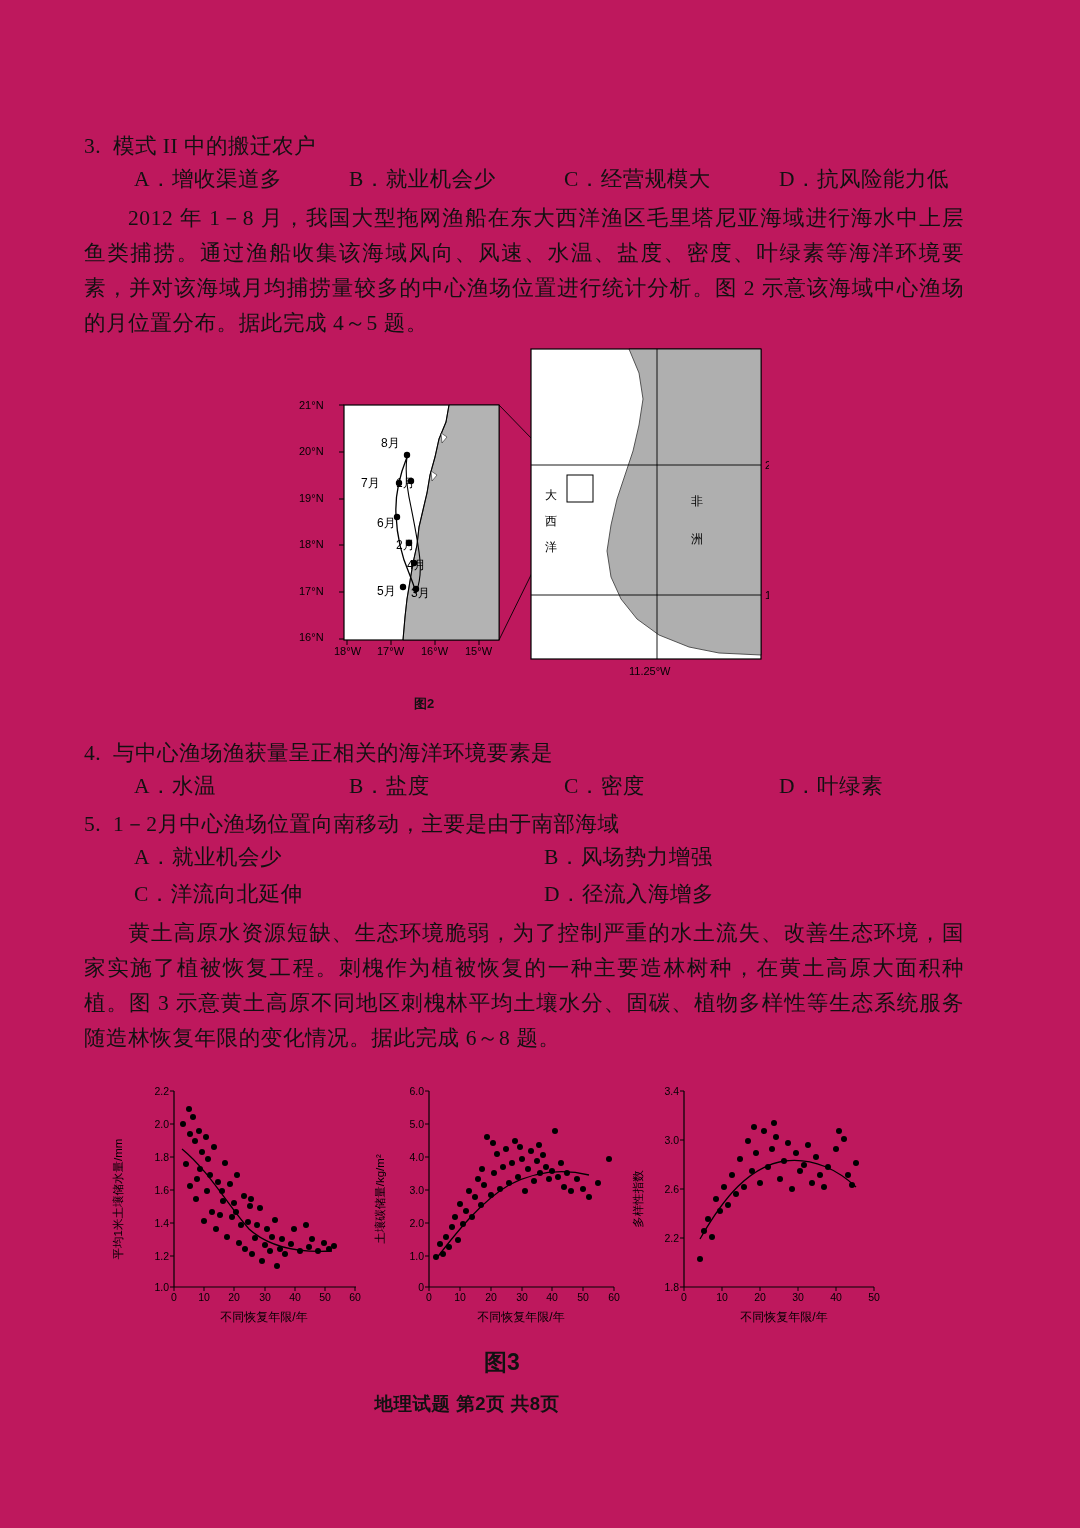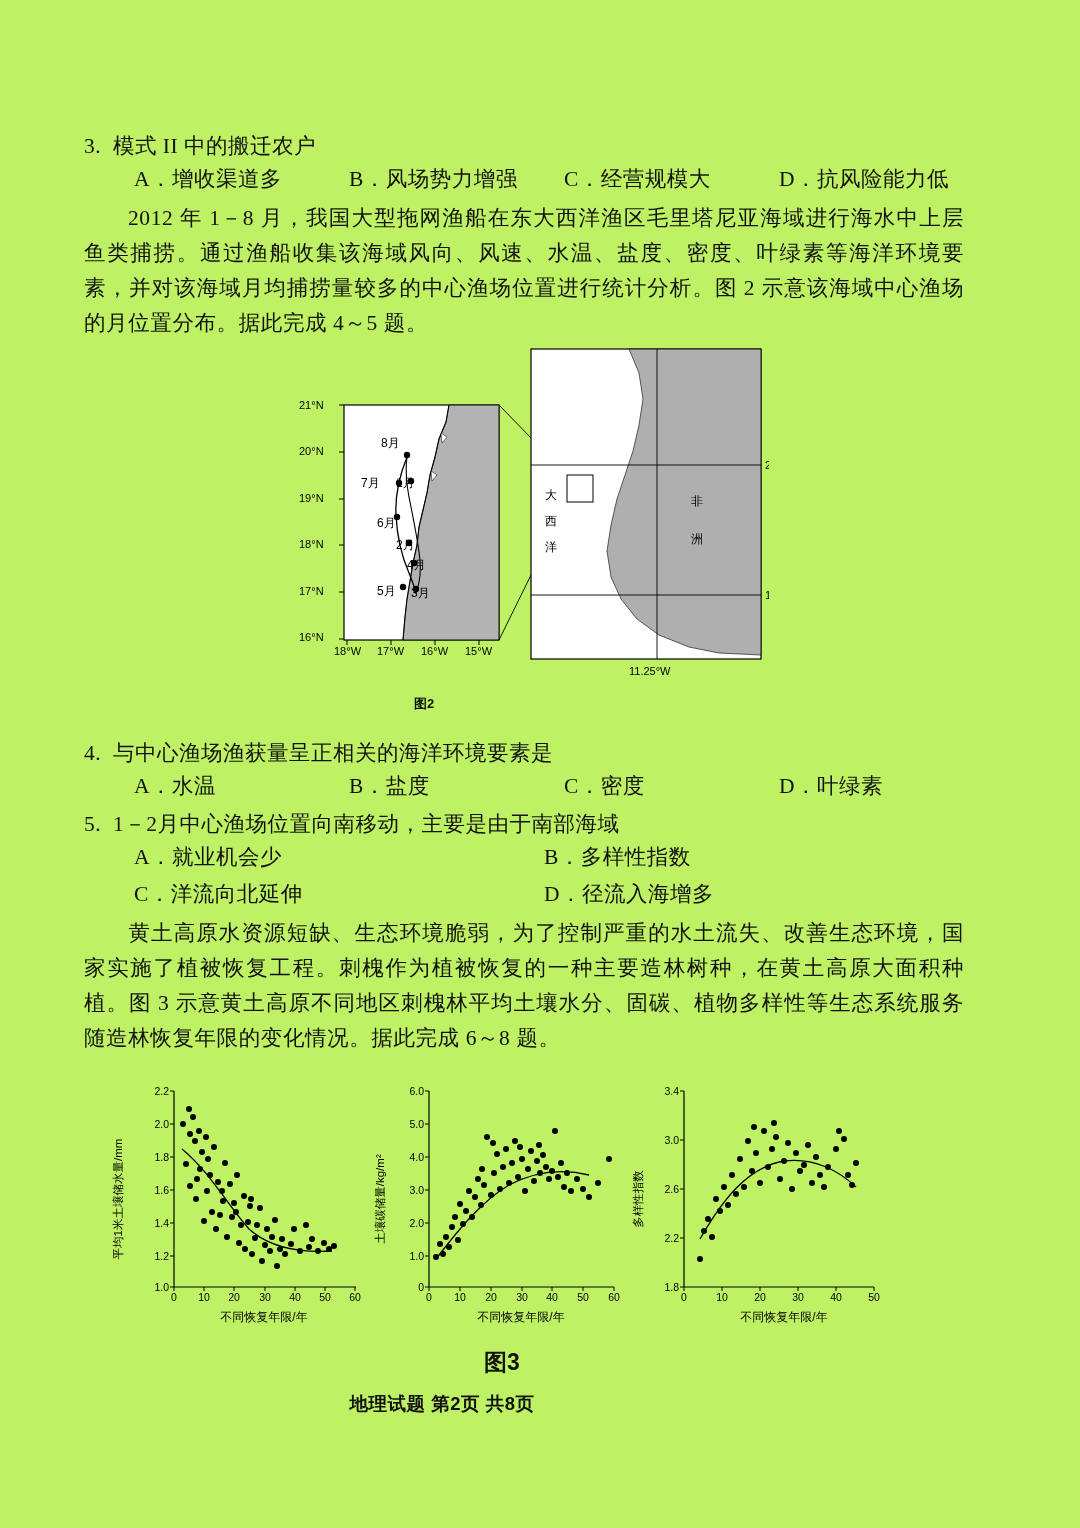--- a/index.html
+++ b/index.html
@@ -13,21 +13,21 @@
     font-family: "Liberation Serif", "DejaVu Serif", serif;
     color: #111111;
     position: relative;
     overflow: hidden;
   }
   .page {
     position: absolute;
     left: 0; top: 0;
     width: 1080px;
     height: 1528px;
-    background: #bef264;
+    background: #be185d;
   }
   .content {
     position: absolute;
     left: 84px;
     top: 130px;
     width: 880px;
   }
   .q-line {
     font-size: 21.5px;
     line-height: 1.5;
@@ -102,37 +102,38 @@
   .footer {
     position: absolute;
     left: 0;
     bottom: 112px;
     width: 884px;
     text-align: center;
     font-size: 18.5px;
     font-weight: bold;
     font-family: "Liberation Sans", sans-serif;
     letter-spacing: 0.5px;
+    padding-left: 25px;
   }
   svg text {
     font-family: "Liberation Sans", sans-serif;
   }
 </style>
 </head>
 <body>
 
 <div class="page">
   <div class="content">
 
     <div class="q-line">
       <span class="q-num">3.</span>
       &nbsp;<span>模式 II 中的搬迁农户</span>
     </div>
     <div class="options">
-      <span class="opt opt-wide-1">A．增收渠道多</span><span class="opt opt-wide-2">B．风场势力增强</span><span class="opt opt-wide-3">C．经营规模大</span><span class="opt">D．抗风险能力低</span>
+      <span class="opt opt-wide-1">A．增收渠道多</span><span class="opt opt-wide-2">B．就业机会少</span><span class="opt opt-wide-3">C．经营规模大</span><span class="opt">D．抗风险能力低</span>
     </div>
 
     <div class="para"><span class="indent"></span><span>2012 年 1－8 月，我国大型拖网渔船在东大西洋渔区毛里塔尼亚海域进行海水中上层鱼类捕捞。通过渔船收集该海域风向、风速、水温、盐度、密度、叶绿素等海洋环境要素，并对该海域月均捕捞量较多的中心渔场位置进行统计分析。图 2 示意该海域中心渔场的月位置分布。据此完成 4～5 题。</span></div>
 
     <div class="fig2-wrap">
       <div class="fig2-inner">
         <svg width="470" height="345" viewBox="0 0 470 345">
 
           <rect x="45" y="58" width="155" height="235" fill="#ffffff" stroke="#000" stroke-width="1.2"></rect>
 
@@ -217,21 +218,21 @@
     </div>
     <div class="options">
       <span class="opt opt-wide-1">A．水温</span><span class="opt opt-wide-2">B．盐度</span><span class="opt opt-wide-3">C．密度</span><span class="opt">D．叶绿素</span>
     </div>
 
     <div class="q-line">
       <span class="q-num">5.</span>
       &nbsp;<span>1－2月中心渔场位置向南移动，主要是由于南部海域</span>
     </div>
     <div class="options">
-      <span class="opt-half">A．就业机会少</span><span class="opt">B．多样性指数</span>
+      <span class="opt-half">A．就业机会少</span><span class="opt">B．风场势力增强</span>
     </div>
     <div class="options">
       <span class="opt-half">C．洋流向北延伸</span><span class="opt">D．径流入海增多</span>
     </div>
 
     <div class="para"><span class="indent"></span><span>黄土高原水资源短缺、生态环境脆弱，为了控制严重的水土流失、改善生态环境，国家实施了植被恢复工程。刺槐作为植被恢复的一种主要造林树种，在黄土高原大面积种植。图 3 示意黄土高原不同地区刺槐林平均土壤水分、固碳、植物多样性等生态系统服务随造林恢复年限的变化情况。据此完成 6～8 题。</span></div>
 
     <div class="fig3-wrap">
       <svg width="880" height="265" viewBox="0 0 880 265">
 

